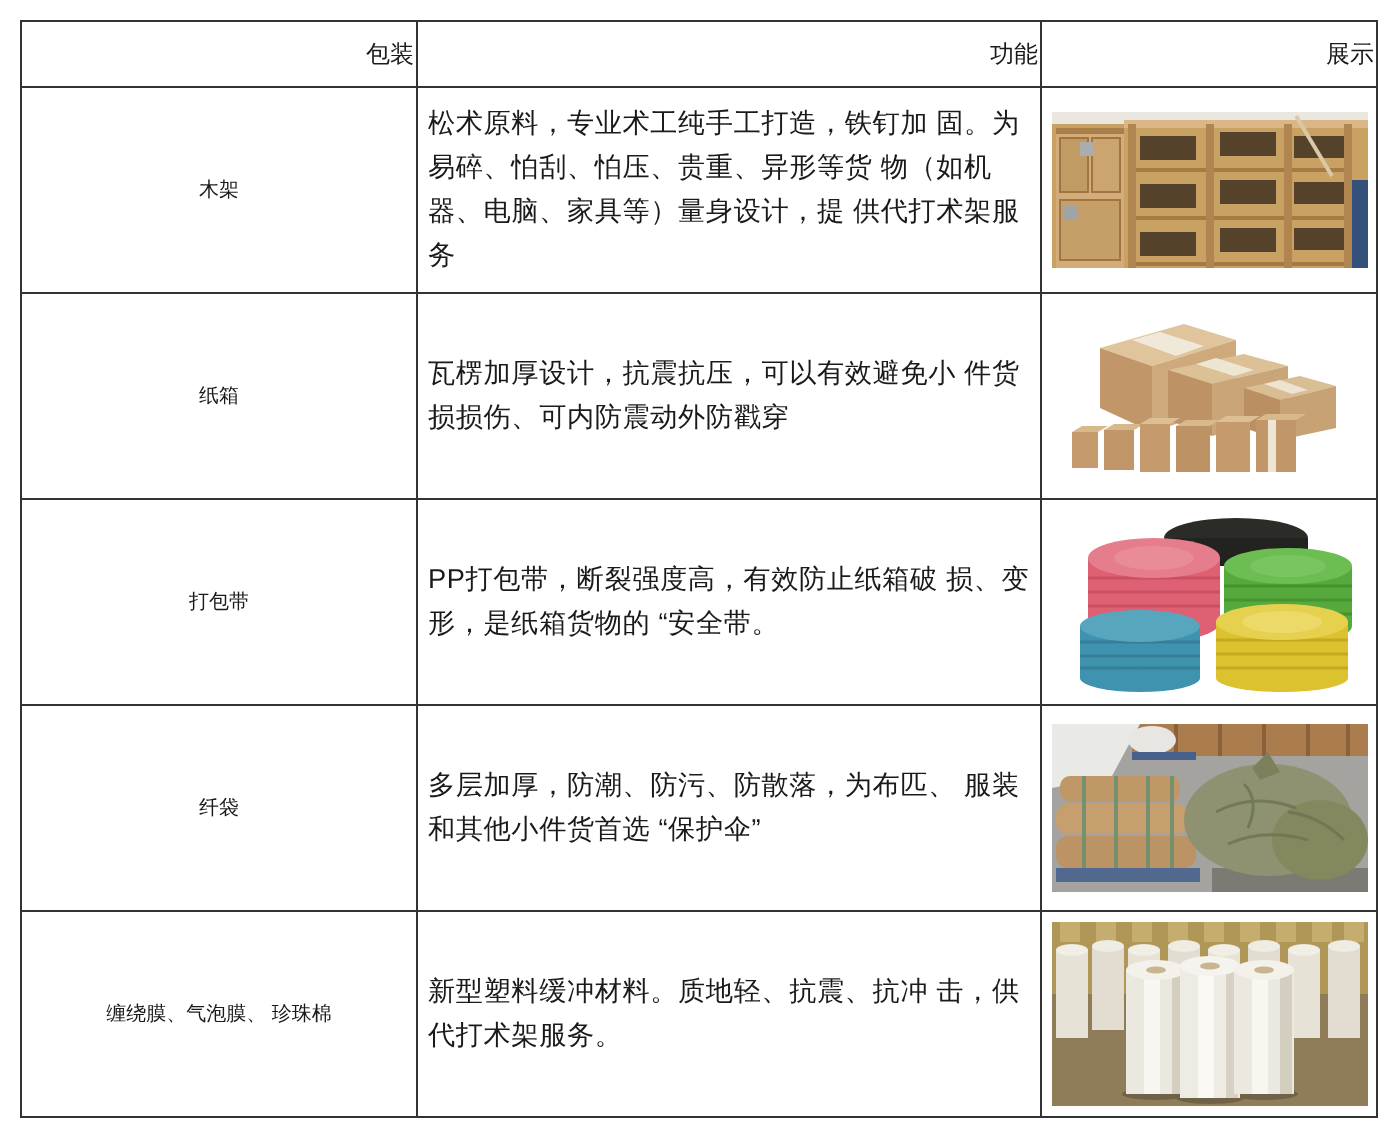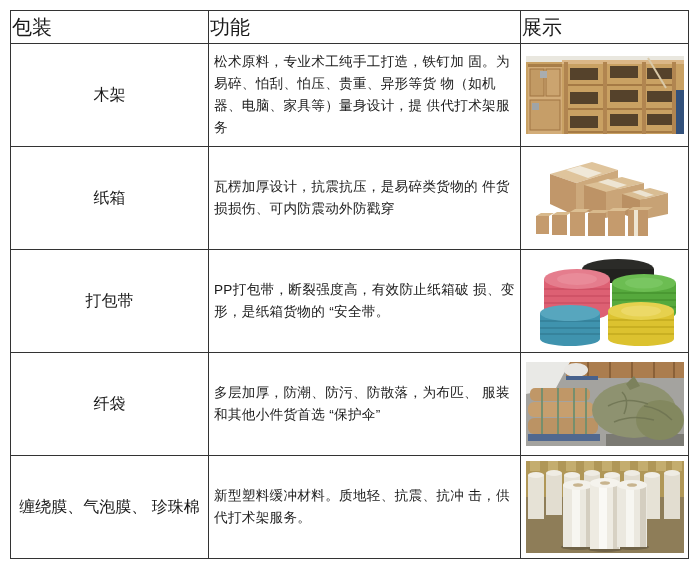--- a/index.html
+++ b/index.html
@@ -22,26 +22,26 @@
     background:#ffffff;
     overflow:hidden;
   }
   .pack-table thead tr{height:33px;}
   .pack-table tbody tr{height:103px;}
   .col1{width:198px;}
   .col2{width:312px;}
   .col3{width:168px;}
   .pack-table th{
     font-weight:normal;
-    font-size:20px;
-    text-align:left;
+    font-size:12px;
+    text-align:right;
     vertical-align:middle;
   }
   td.c1{
-    font-size:16px;
+    font-size:10px;
     text-align:center;
     vertical-align:middle;
     padding:0 4px;
   }
   td.c2{
     font-size:13.6px;
     line-height:22px;
     text-align:left;
     vertical-align:middle;
     padding:0 5px;
@@ -111,21 +111,21 @@
               <rect x="116" y="6" width="4" height="72"></rect>
               <rect x="146" y="6" width="4" height="72"></rect>
             </g>
             <line x1="122" y1="2" x2="140" y2="32" stroke="#d9c9a8" stroke-width="2"></line>
           </svg>
         </td>
       </tr>
 
       <tr>
         <td class="c1">纸箱</td>
-        <td class="c2">瓦楞加厚设计，抗震抗压，是易碎类货物的 件货损损伤、可内防震动外防戳穿</td>
+        <td class="c2">瓦楞加厚设计，抗震抗压，可以有效避免小 件货损损伤、可内防震动外防戳穿</td>
         <td class="c3">
           <svg width="158" height="92" viewBox="0 0 158 92" role="img" aria-label="cardboard-boxes-photo">
             <rect width="158" height="92" fill="#ffffff"></rect>
             <polygon points="24,22 66,10 92,18 50,31" fill="#dfc49c"></polygon>
             <polygon points="40,18 54,14 76,21 62,26" fill="#f0e8d8"></polygon>
             <polygon points="24,22 50,31 50,64 24,52" fill="#c1976a"></polygon>
             <polygon points="50,31 92,18 92,50 50,64" fill="#cda97c"></polygon>
             <polygon points="58,33 96,25 118,31 80,40" fill="#dcc096"></polygon>
             <polygon points="72,30 82,27 101,33 91,36" fill="#eee5d3"></polygon>
             <polygon points="58,33 80,40 80,66 58,58" fill="#bd9366"></polygon>

